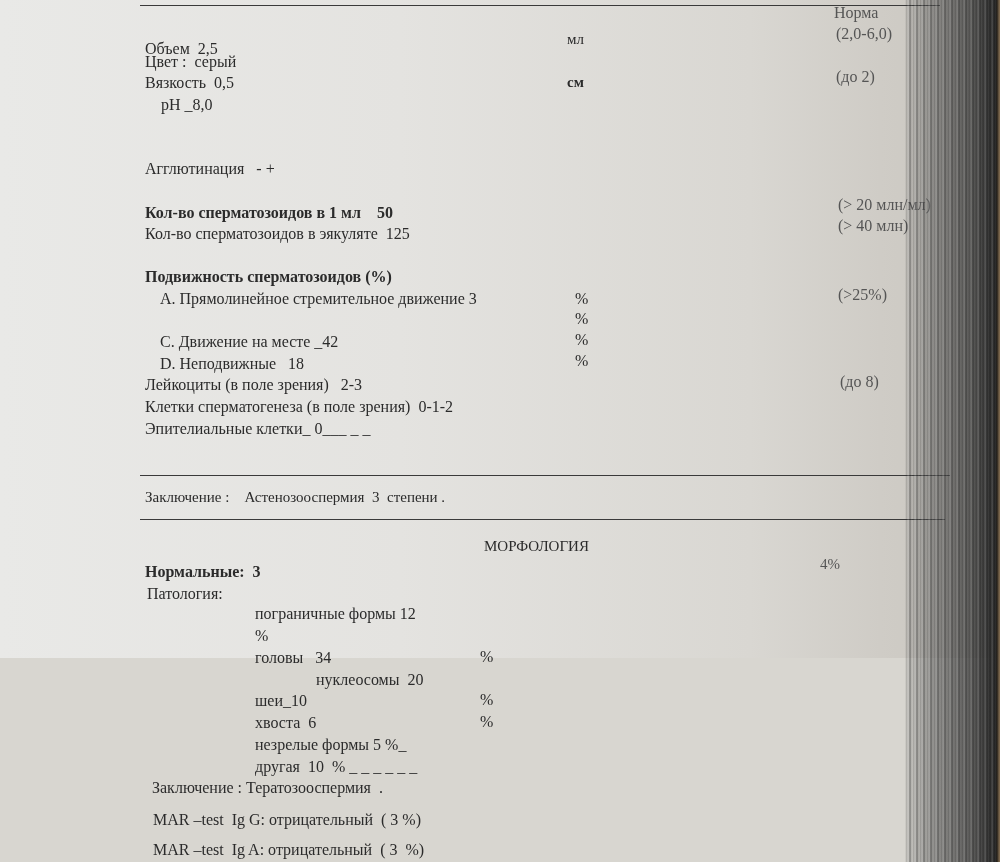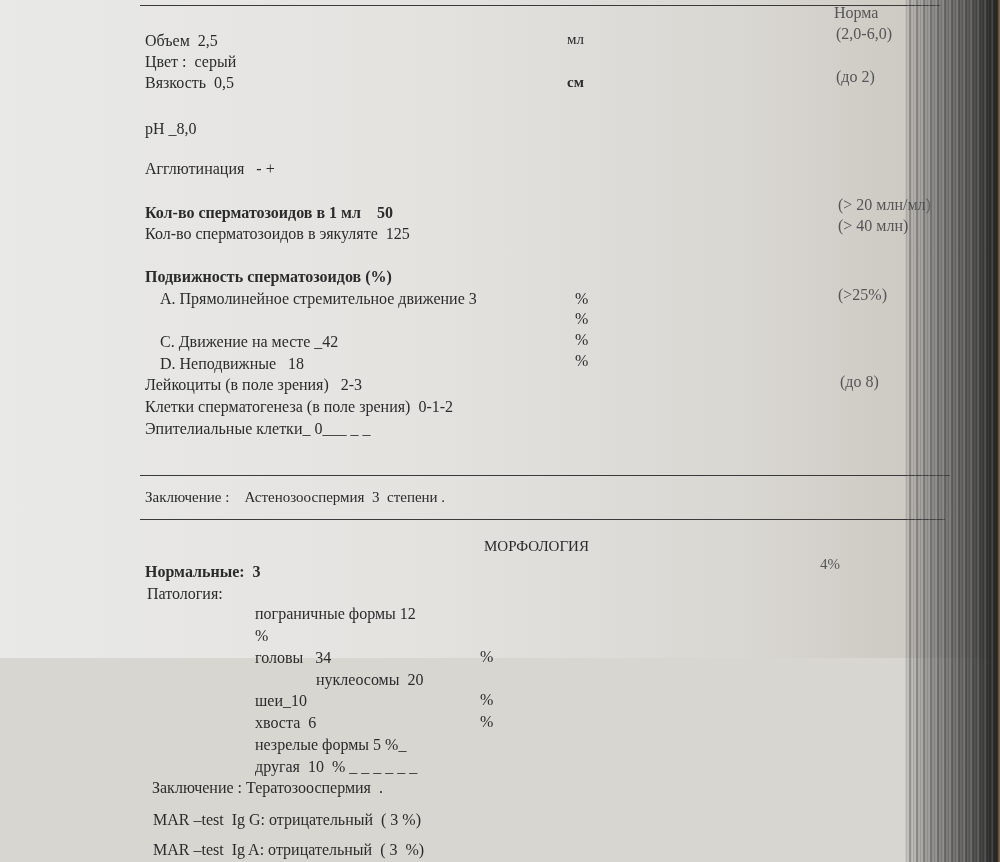--- a/index.html
+++ b/index.html
@@ -26,31 +26,31 @@
     .norm { color: #555; }
   </style>
 </head>
 <body>
 
 <div class="page">
   <div class="rule" style="left:140px; top:5px; width:800px;"></div>
 
   <div class="t norm" style="left:834px; top:4px;">Норма</div>
 
-  <div class="t" style="left:145px; top:32px;">Объем  2,5</div>
+  <div class="t" style="left:145px; top:40px;">Объем  2,5</div>
   <div class="t sm" style="left:567px; top:30px;">мл</div>
   <div class="t norm" style="left:836px; top:25px;">(2,0-6,0)</div>
 
   <div class="t" style="left:145px; top:53px;">Цвет :  серый</div>
 
   <div class="t" style="left:145px; top:74px;">Вязкость  0,5</div>
   <div class="t sm b" style="left:567px; top:73px;">см</div>
   <div class="t norm" style="left:836px; top:68px;">(до 2)</div>
 
-  <div class="t" style="left:145px; top:96px;margin-top:24px;">pH _8,0</div>
+  <div class="t" style="left:161px; top:96px;">pH _8,0</div>
 
   <div class="t" style="left:145px; top:160px;">Агглютинация   - +</div>
 
   <div class="t b" style="left:145px; top:204px;">Кол-во сперматозоидов в 1 мл    50</div>
   <div class="t norm" style="left:838px; top:196px;">(&gt; 20 млн/мл)</div>
   <div class="t" style="left:145px; top:225px;">Кол-во сперматозоидов в эякуляте  125</div>
   <div class="t norm" style="left:838px; top:217px;">(&gt; 40 млн)</div>
 
   <div class="t b" style="left:145px; top:268px;">Подвижность сперматозоидов (%)</div>
   <div class="t" style="left:160px; top:290px;">A. Прямолинейное стремительное движение 3</div>

